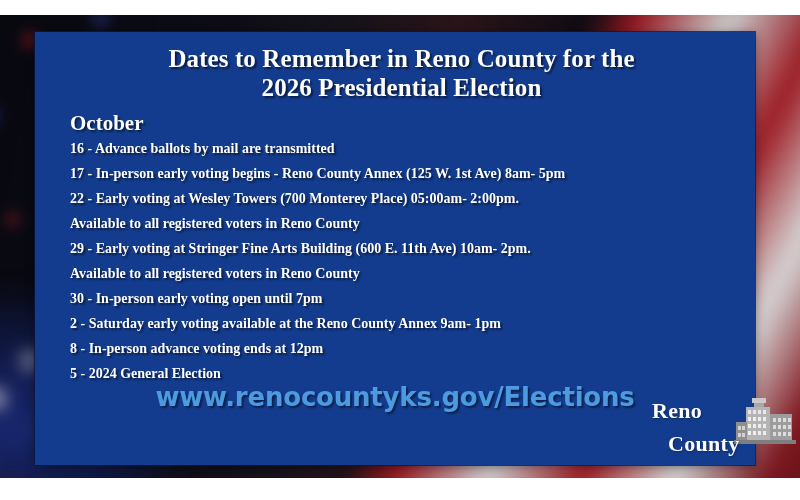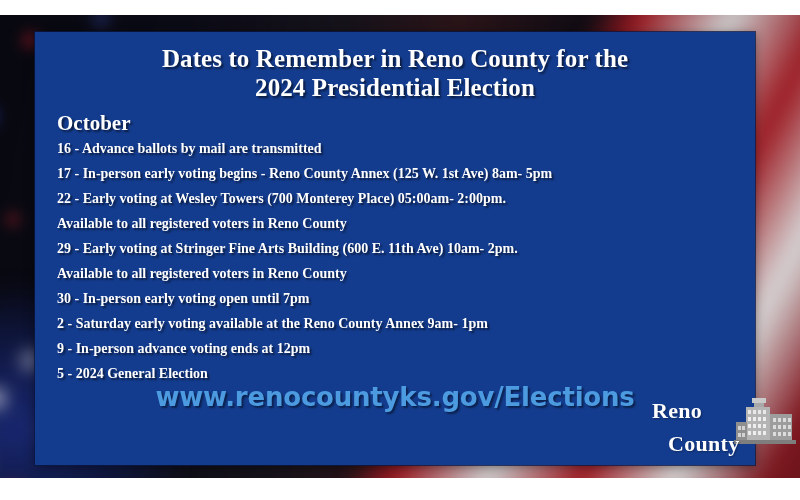--- a/index.html
+++ b/index.html
@@ -70,20 +70,21 @@
   .band-top { top:0; height:15px; }
   .band-bottom { top:478px; height:22px; }
 
   
   .panel {
     position:absolute;
     left:35px; top:32px;
     width:720px; height:433px;
     background:#143C8E;
     box-shadow:0 0 0 1px rgba(10,24,70,.75), 0 2px 10px rgba(0,0,0,.45);
+    padding-left:13px;
   }
 
   
   .headline {
     text-align:center;
     color:#ffffff;
     font-weight:bold;
     font-size:25px;
     line-height:29px;
     letter-spacing:.1px;
@@ -169,38 +170,38 @@
     <div class="bd-layer bd-vig"></div>
   </div>
 
   <div class="band band-top"></div>
   <div class="band band-bottom"></div>
 
   <div class="panel clip">
 
     <div class="headline">
       <span class="ln">Dates to Remember in Reno County for the</span>
-      <span class="ln">2024 Presidential Election</span>
+      <span class="ln">2026 Presidential Election</span>
     </div>
 
     <div class="list">
 
       <div class="month-row">
         <span class="month">October</span>
       </div>
       <div class="entry">16 - Advance ballots by mail are transmitted</div>
       <div class="entry">17 - In-person early voting begins - Reno County Annex (125 W. 1st Ave) 8am- 5pm</div>
       <div class="entry">22 - Early voting at Wesley Towers (700 Monterey Place) 05:00am- 2:00pm.</div>
       <div class="entry">Available to all registered voters in Reno County</div>
       <div class="entry">29 - Early voting at Stringer Fine Arts Building (600 E. 11th Ave) 10am- 2pm.</div>
       <div class="entry">Available to all registered voters in Reno County</div>
       <div class="entry">30 - In-person early voting open until 7pm</div>
 
       <div class="entry">2 - Saturday early voting available at the Reno County Annex 9am- 1pm</div>
-      <div class="entry">9 - In-person advance voting ends at 12pm</div>
+      <div class="entry">8 - In-person advance voting ends at 12pm</div>
       <div class="entry">5 - 2024 General Election</div>
 
     </div>
 
     <div class="url">www.renocountyks.gov/Elections</div>
 
   </div>
 
   <div class="logo">
     <span class="bldg">

